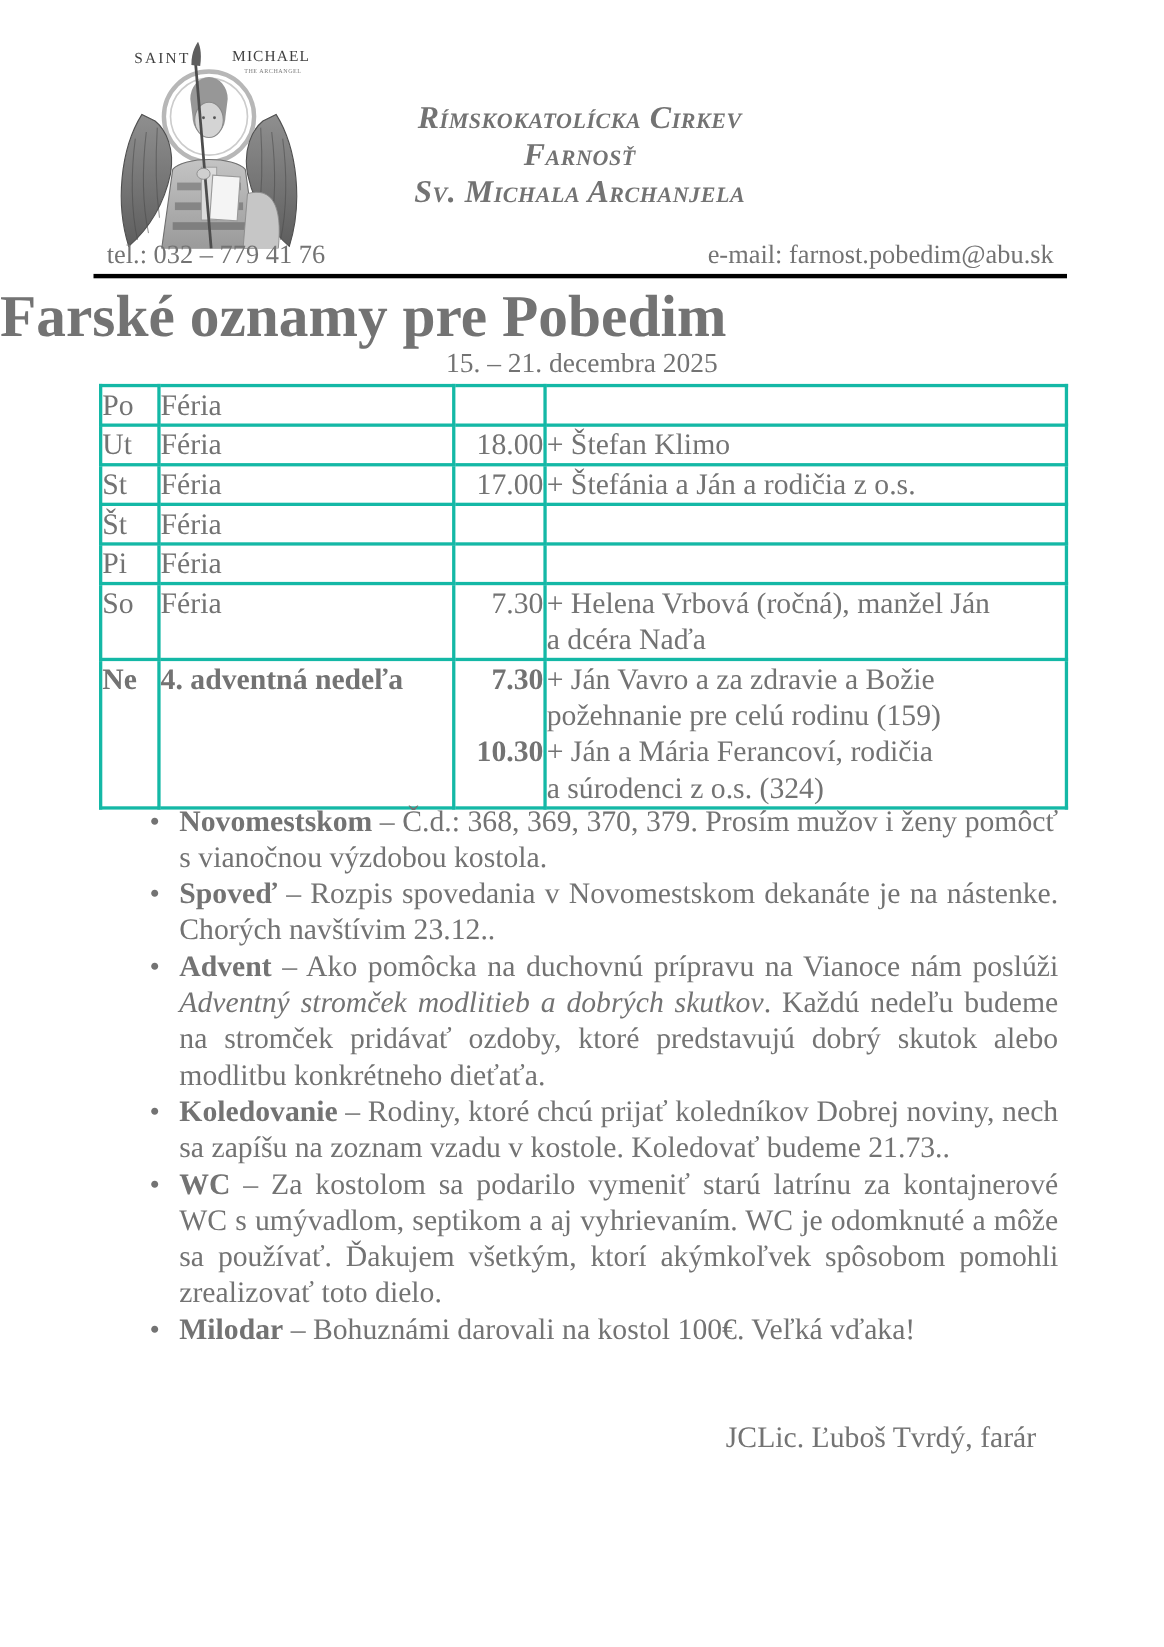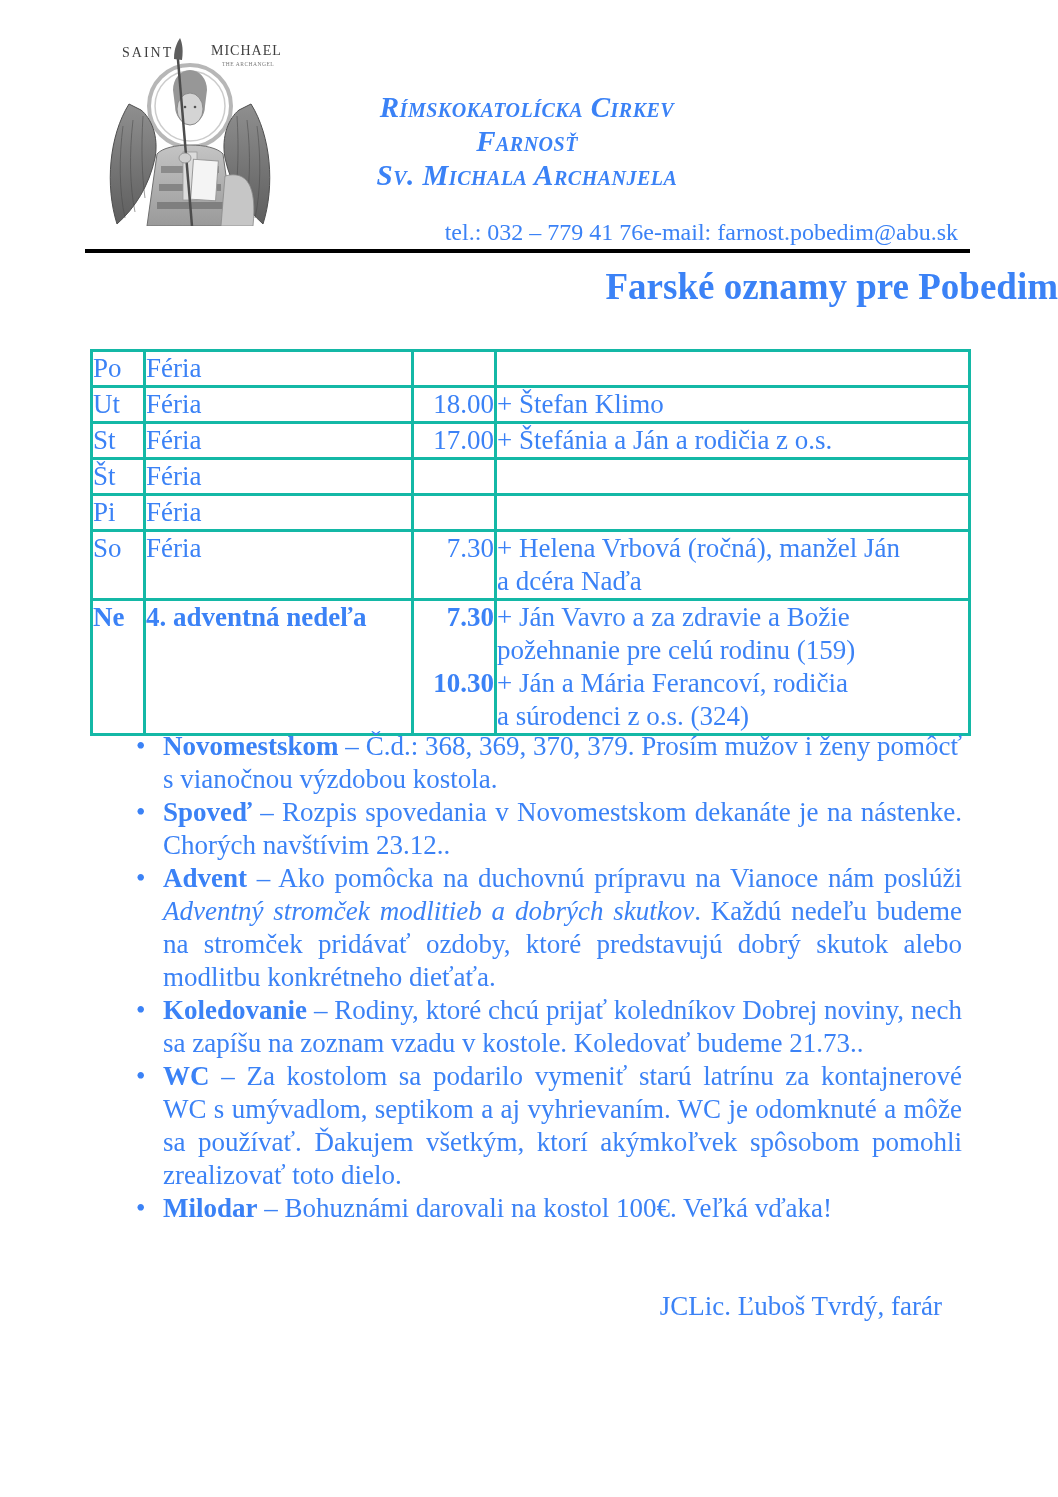--- a/index.html
+++ b/index.html
@@ -1,50 +1,50 @@
 <!DOCTYPE html>
 <html lang="sk"><head>
 <meta charset="utf-8">
 <style>
   html, body { margin:0; padding:0; background:#ffffff; }
   .page {
     position: relative;
     width: 1058px;
     height: 1497px;
     background: #ffffff;
-    color: #3b82f6;
+    color: #737373;
     font-family: "Liberation Serif", serif;
     overflow: hidden;
   }
   .abs { position: absolute; }
 
   
   .logo { left: 95px; top: 36px; width: 190px; height: 190px; }
   .org-block {
     left: 0; right: 4px; top: 90px;
     text-align: center;
     font-weight: bold;
     font-style: italic;
     font-variant: small-caps;
     font-size: 29px;
     line-height: 34px;
     letter-spacing: 0.5px;
   }
   .contact-row {
     left: 97px; top: 218px; width: 861px;
-    display: flex; justify-content: flex-end;
+    display: flex; justify-content: space-between;
     font-size: 24px; line-height: 28px;
   }
   .rule { left: 85px; top: 249px; width: 885px; height: 4px; background: #000; }
 
   
   .doc-title {
     left: 0; right: 0; top: 262px;
-    text-align: right;
-    font-size: 37px; font-weight: bold; line-height: 50px;
+    text-align: left;
+    font-size: 54px; font-weight: bold; line-height: 50px;
   }
   .doc-subtitle {
     left: 0; right: 0; top: 316px;
     text-align: center;
     font-size: 25px; line-height: 30px;
   }
 
   
   .schedule { left: 90px; top: 349px; }
   table.sched {
@@ -158,20 +158,21 @@
     <div>Sv. Michala Archanjela</div>
   </div>
 
   <div class="abs contact-row">
     <span>tel.: 032 – 779 41 76</span>
     <span>e-mail: farnost.pobedim@abu.sk</span>
   </div>
   <div class="abs rule"></div>
 
   <div class="abs doc-title">Farské oznamy pre Pobedim</div>
+  <div class="abs doc-subtitle">15. – 21. decembra 2025</div>
 
   <div class="abs schedule">
     <table class="sched">
       <colgroup>
           <col style="width:53px">
           <col style="width:268px">
           <col style="width:83px">
           <col style="width:474px">
         </colgroup>
       <tbody>

